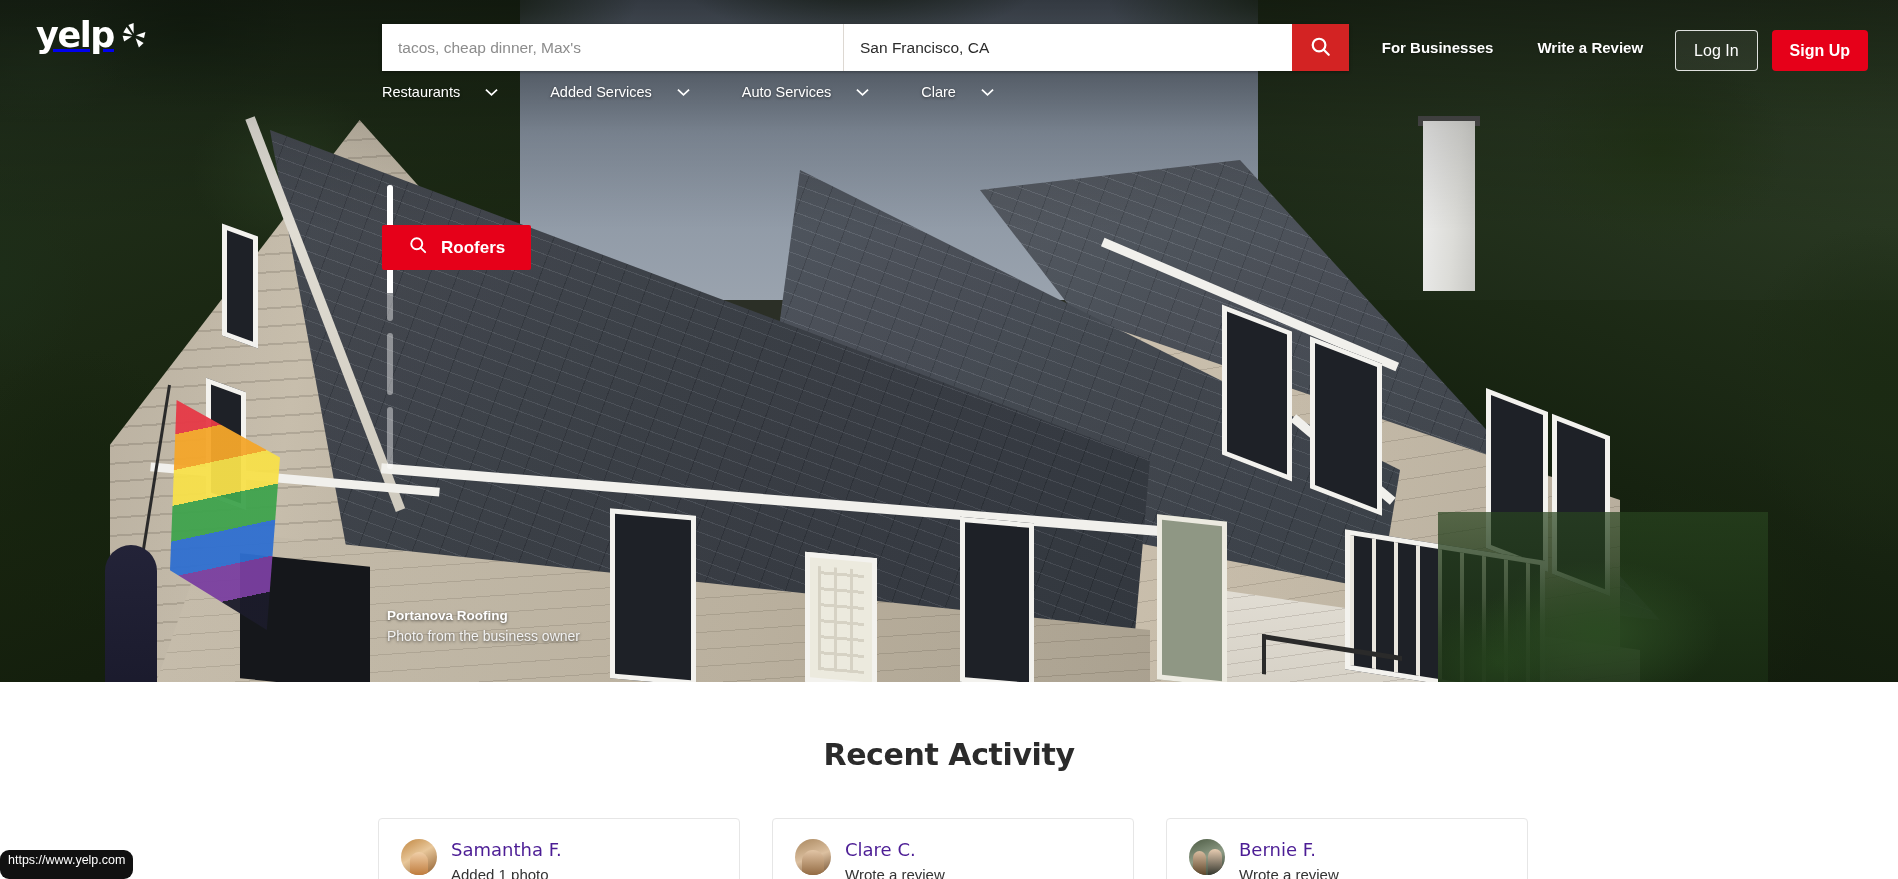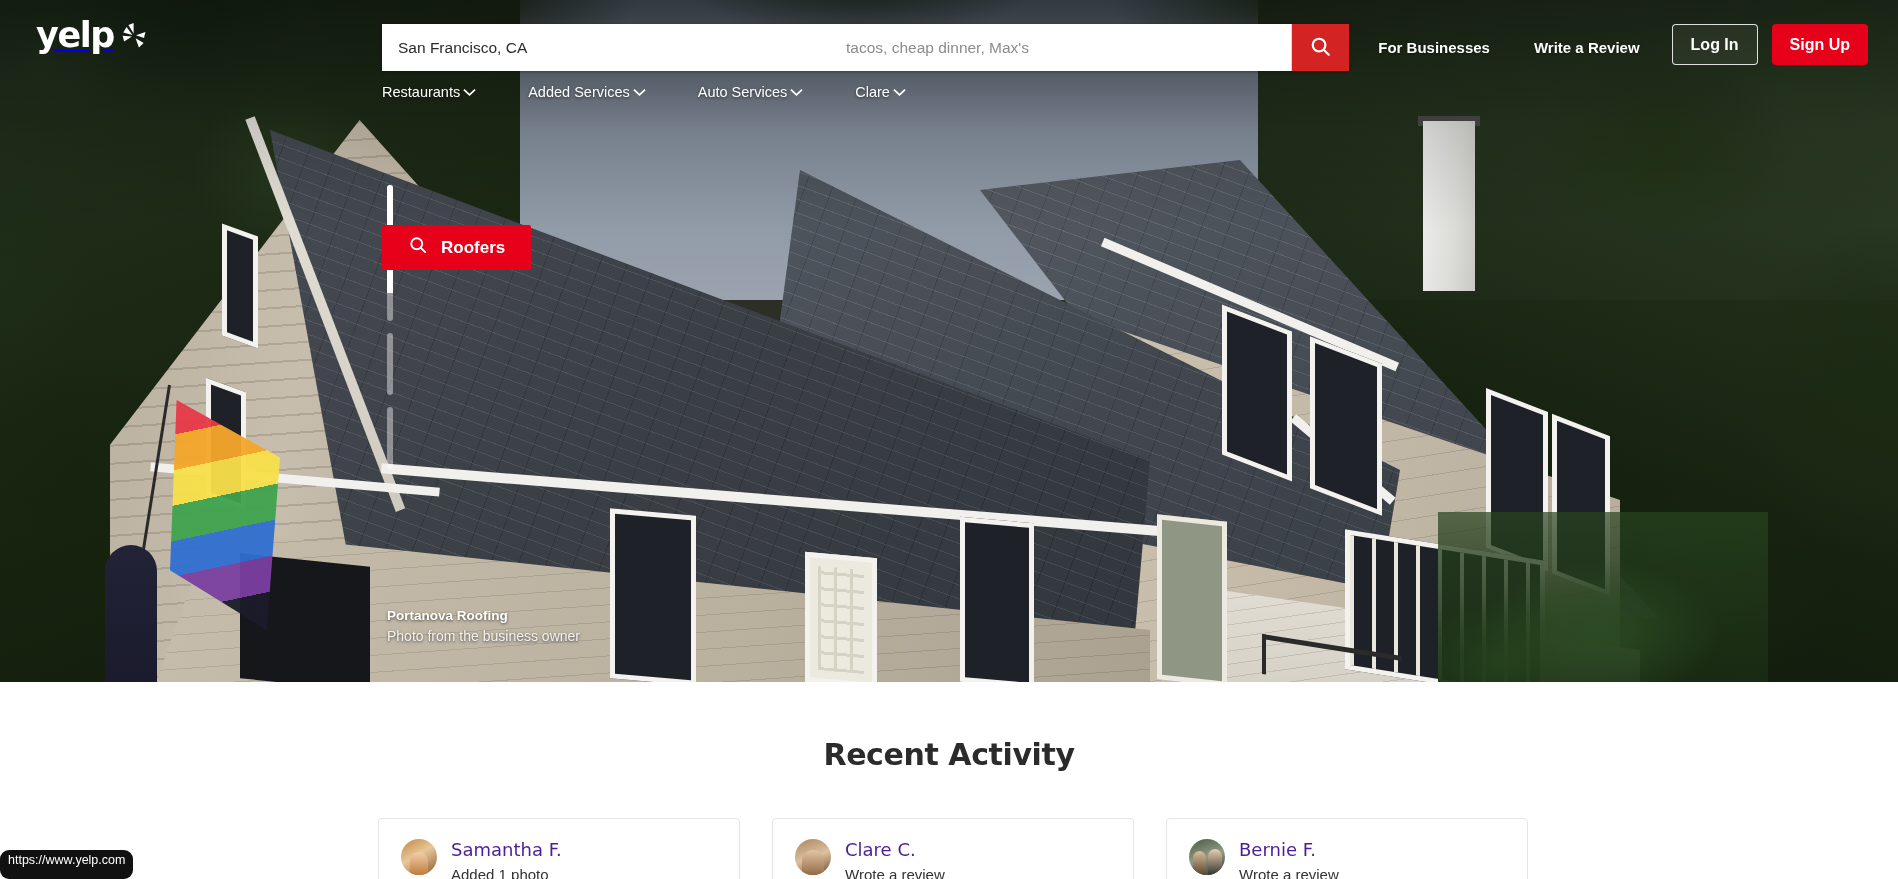--- a/index.html
+++ b/index.html
@@ -239,49 +239,49 @@
     font-family: "Liberation Sans", sans-serif; background: transparent;
   }
   .search-field input::placeholder { color: #8c8c8c; }
   .search-btn {
     width: 57px; height: 47px; background: #d32323; border: 0; cursor: pointer;
     display: flex; align-items: center; justify-content: center;
   }
 
   .hdr-links {
     position: absolute; right: 30px; top: 24px;
-    display: flex; align-items: flex-start; gap: 0;
+    display: flex; align-items: flex-end; gap: 0;
     height: 47px;
   }
   .hdr-link {
     color: #fff; font-size: 15px; font-weight: 700; text-decoration: none;
     padding: 0 22px; line-height: 47px; white-space: nowrap;
     text-shadow: 0 1px 2px rgba(0,0,0,.4);
   }
   .btn-login {
     display: inline-flex; align-items: center; justify-content: center;
     height: 41px; min-width: 82px; padding: 0 18px; margin-left: 10px;
     border: 1px solid rgba(255,255,255,.85); border-radius: 4px;
-    color: #fff; font-size: 16px; font-weight: 700; text-decoration: none;
+    color: #fff; font-size: 16px; font-weight: 400; text-decoration: none;
     background: rgba(255,255,255,.06);
   }
   .btn-signup {
     display: inline-flex; align-items: center; justify-content: center;
     height: 41px; min-width: 96px; padding: 0 18px; margin-left: 14px;
     border-radius: 4px; background: #e60019;
     color: #fff; font-size: 16px; font-weight: 700; text-decoration: none;
   }
 
   .navbar {
     position: absolute; left: 382px; top: 84px;
     display: flex; align-items: center; gap: 0;
   }
   .nav-item {
     color: #fff; font-size: 14.5px; font-weight: 400; text-decoration: none;
-    display: inline-flex; align-items: flex-start; gap: 3px;
+    display: inline-flex; align-items: flex-start; gap: 25px;
     margin-right: 52px; text-shadow: 0 1px 3px rgba(0,0,0,.55);
   }
   .chev { display: block; }
 
   
   .hero-copy { position: absolute; left: 382px; top: 185px; z-index: 15; }
   .hero-title {
     color: #fff; font-weight: 700; font-size: 54px; line-height: 1.0;
     letter-spacing: -1.5px; text-shadow: 0 2px 10px rgba(0,0,0,.35);
     font-family: "DejaVu Sans", sans-serif;
@@ -435,25 +435,25 @@
           <path d="M12.6 2.0 L12.6 12.6 L7.4 3.9 Z"></path>
           <path d="M5.6 6.0 L11.4 14.0 L2.3 11.6 Z"></path>
           <path d="M1.6 14.8 L10.9 15.6 L3.2 20.6 Z"></path>
           <path d="M15.0 14.2 L24.4 11.1 L23.0 16.9 Z"></path>
           <path d="M14.6 17.2 L22.6 22.1 L17.9 26.4 Z"></path>
         </svg>
       </span>
     </a>
 
     <div class="searchbar">
+      <div class="search-field sf-1">
+        <input type="text" placeholder="tacos, cheap dinner, Max's" style="">
+      </div>
       <div class="search-field sf-2">
         <input type="text" value="San Francisco, CA" style="">
-      </div>
-      <div class="search-field sf-1">
-        <input type="text" placeholder="tacos, cheap dinner, Max's" style="">
       </div>
       <button class="search-btn">
         <span>
           <svg width="23" height="23" viewBox="0 0 24 24" fill="none" stroke="#fff" stroke-width="2.3">
             <circle cx="10.5" cy="10.5" r="6.6"></circle>
               <line x1="15.4" y1="15.4" x2="20.6" y2="20.6" stroke-linecap="round"></line>
           </svg>
         </span>
       </button>
     </div>

